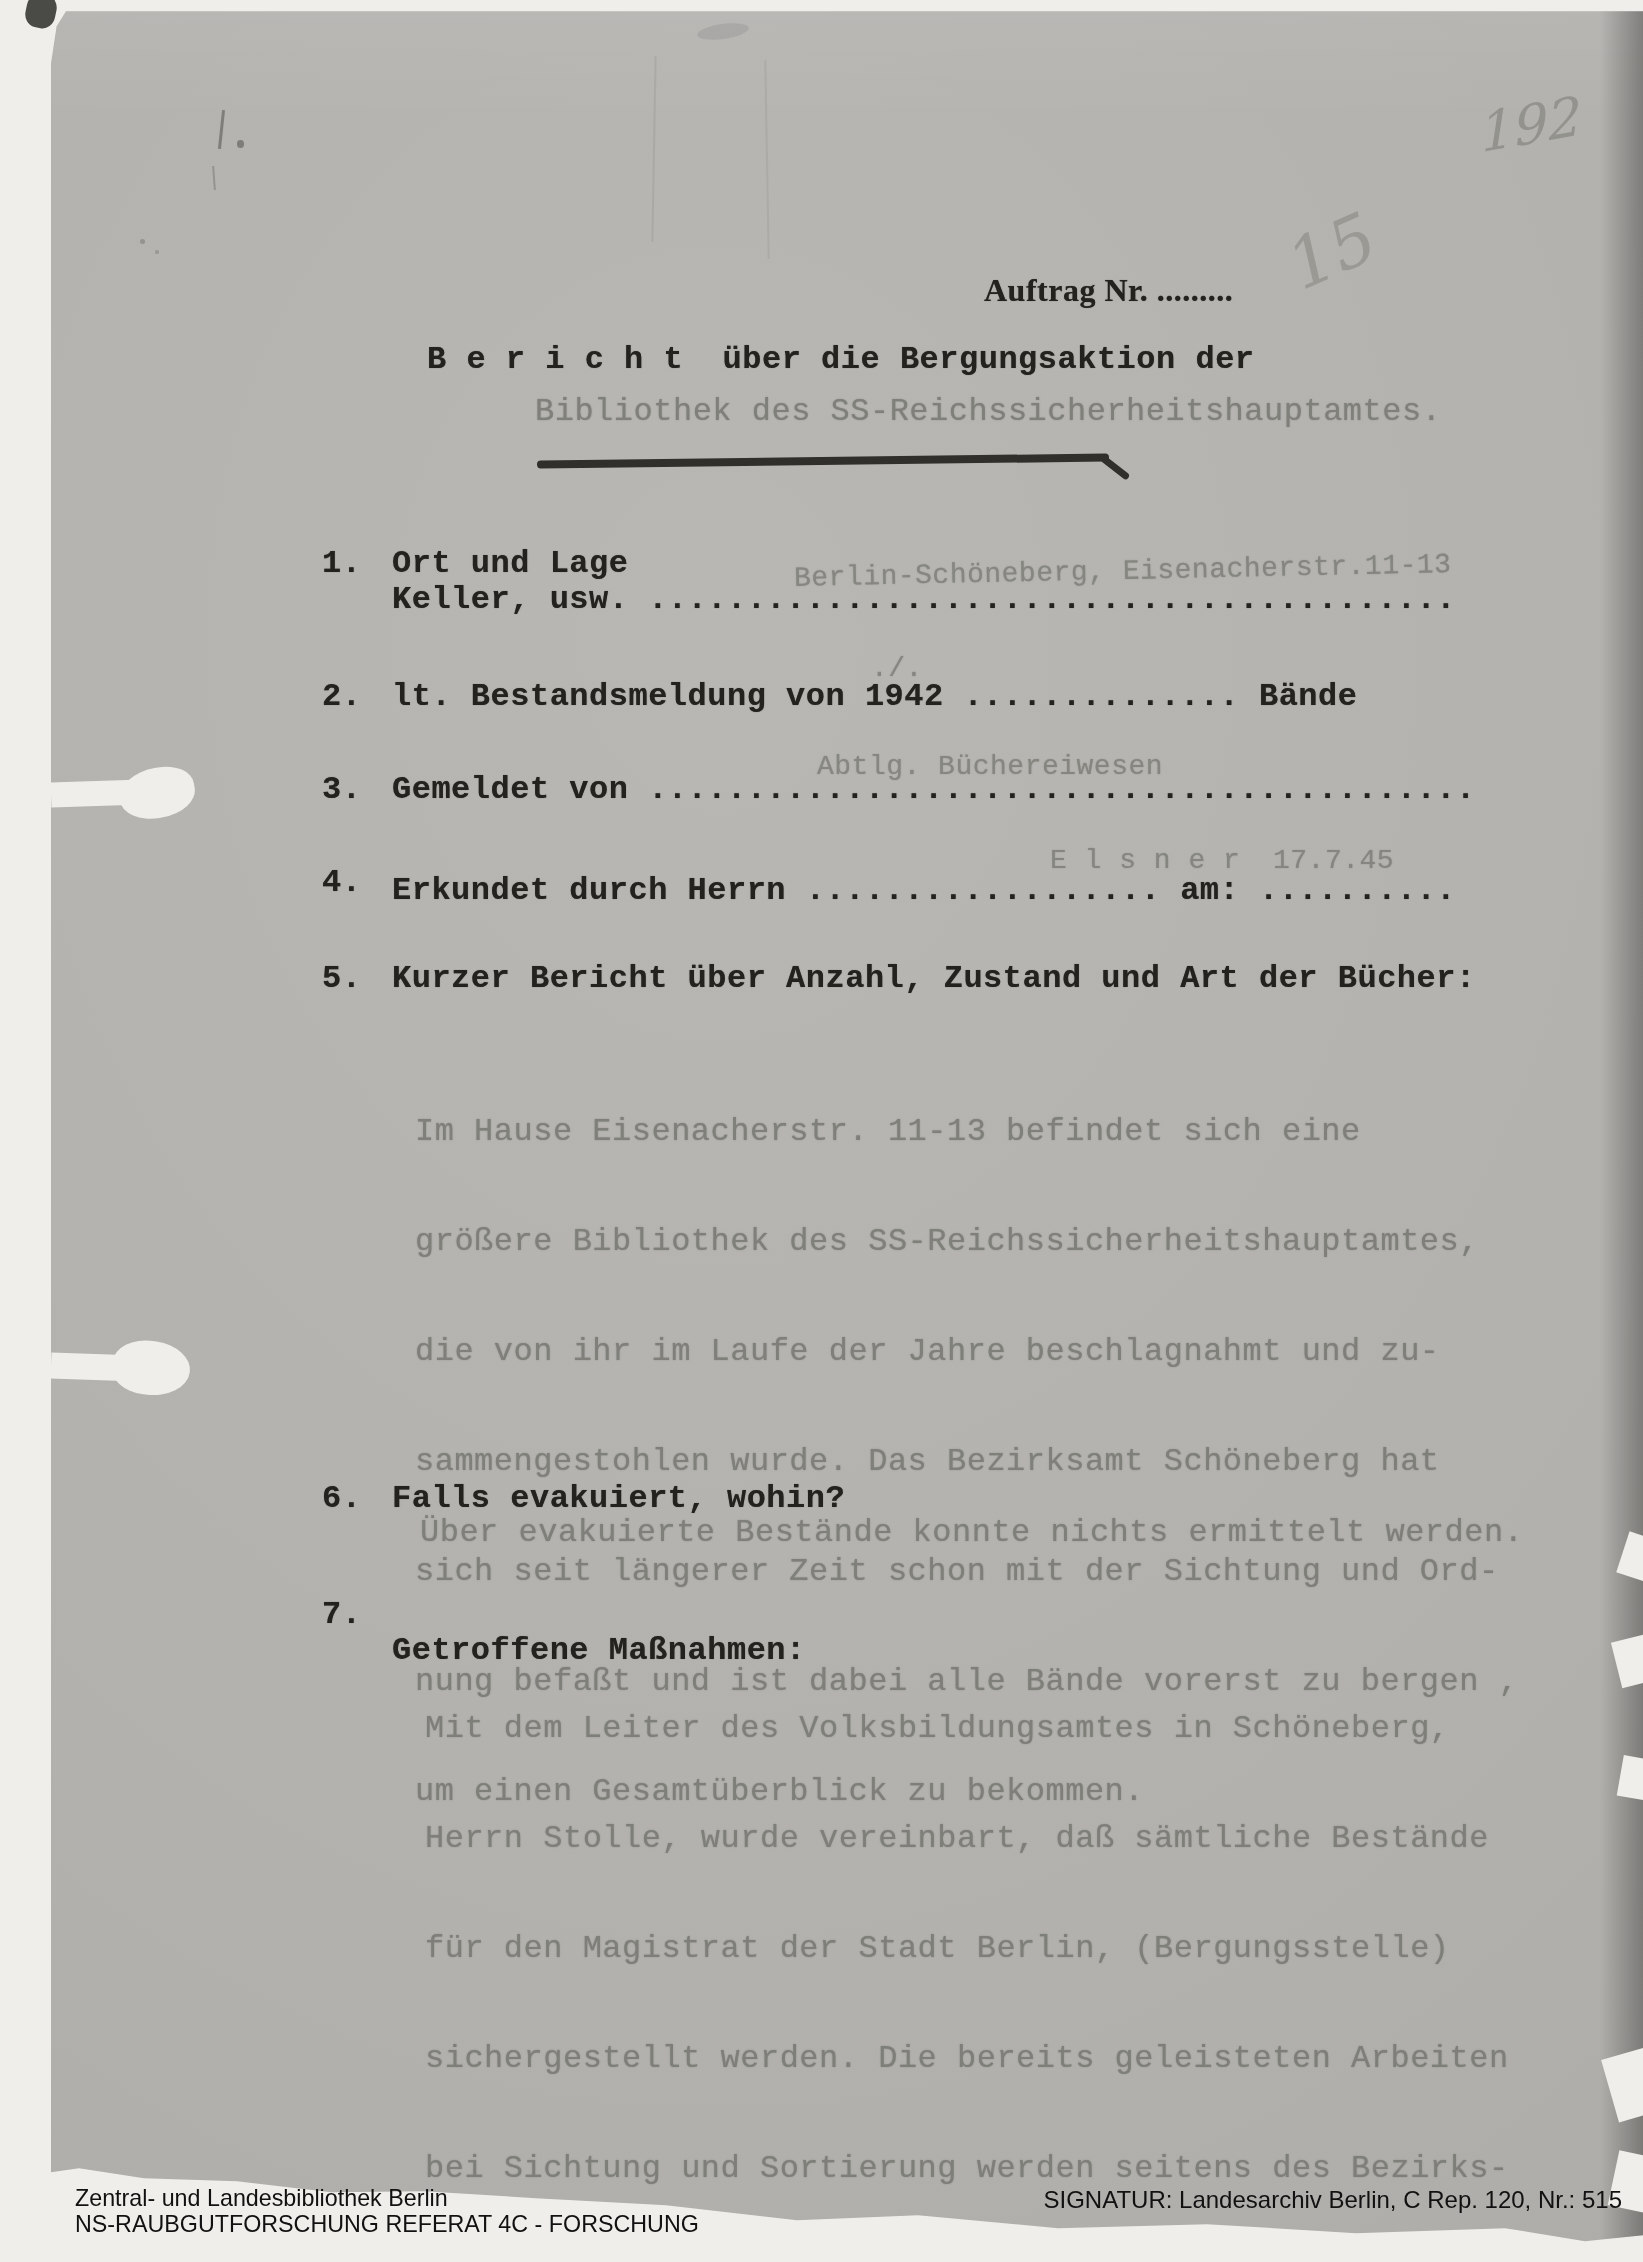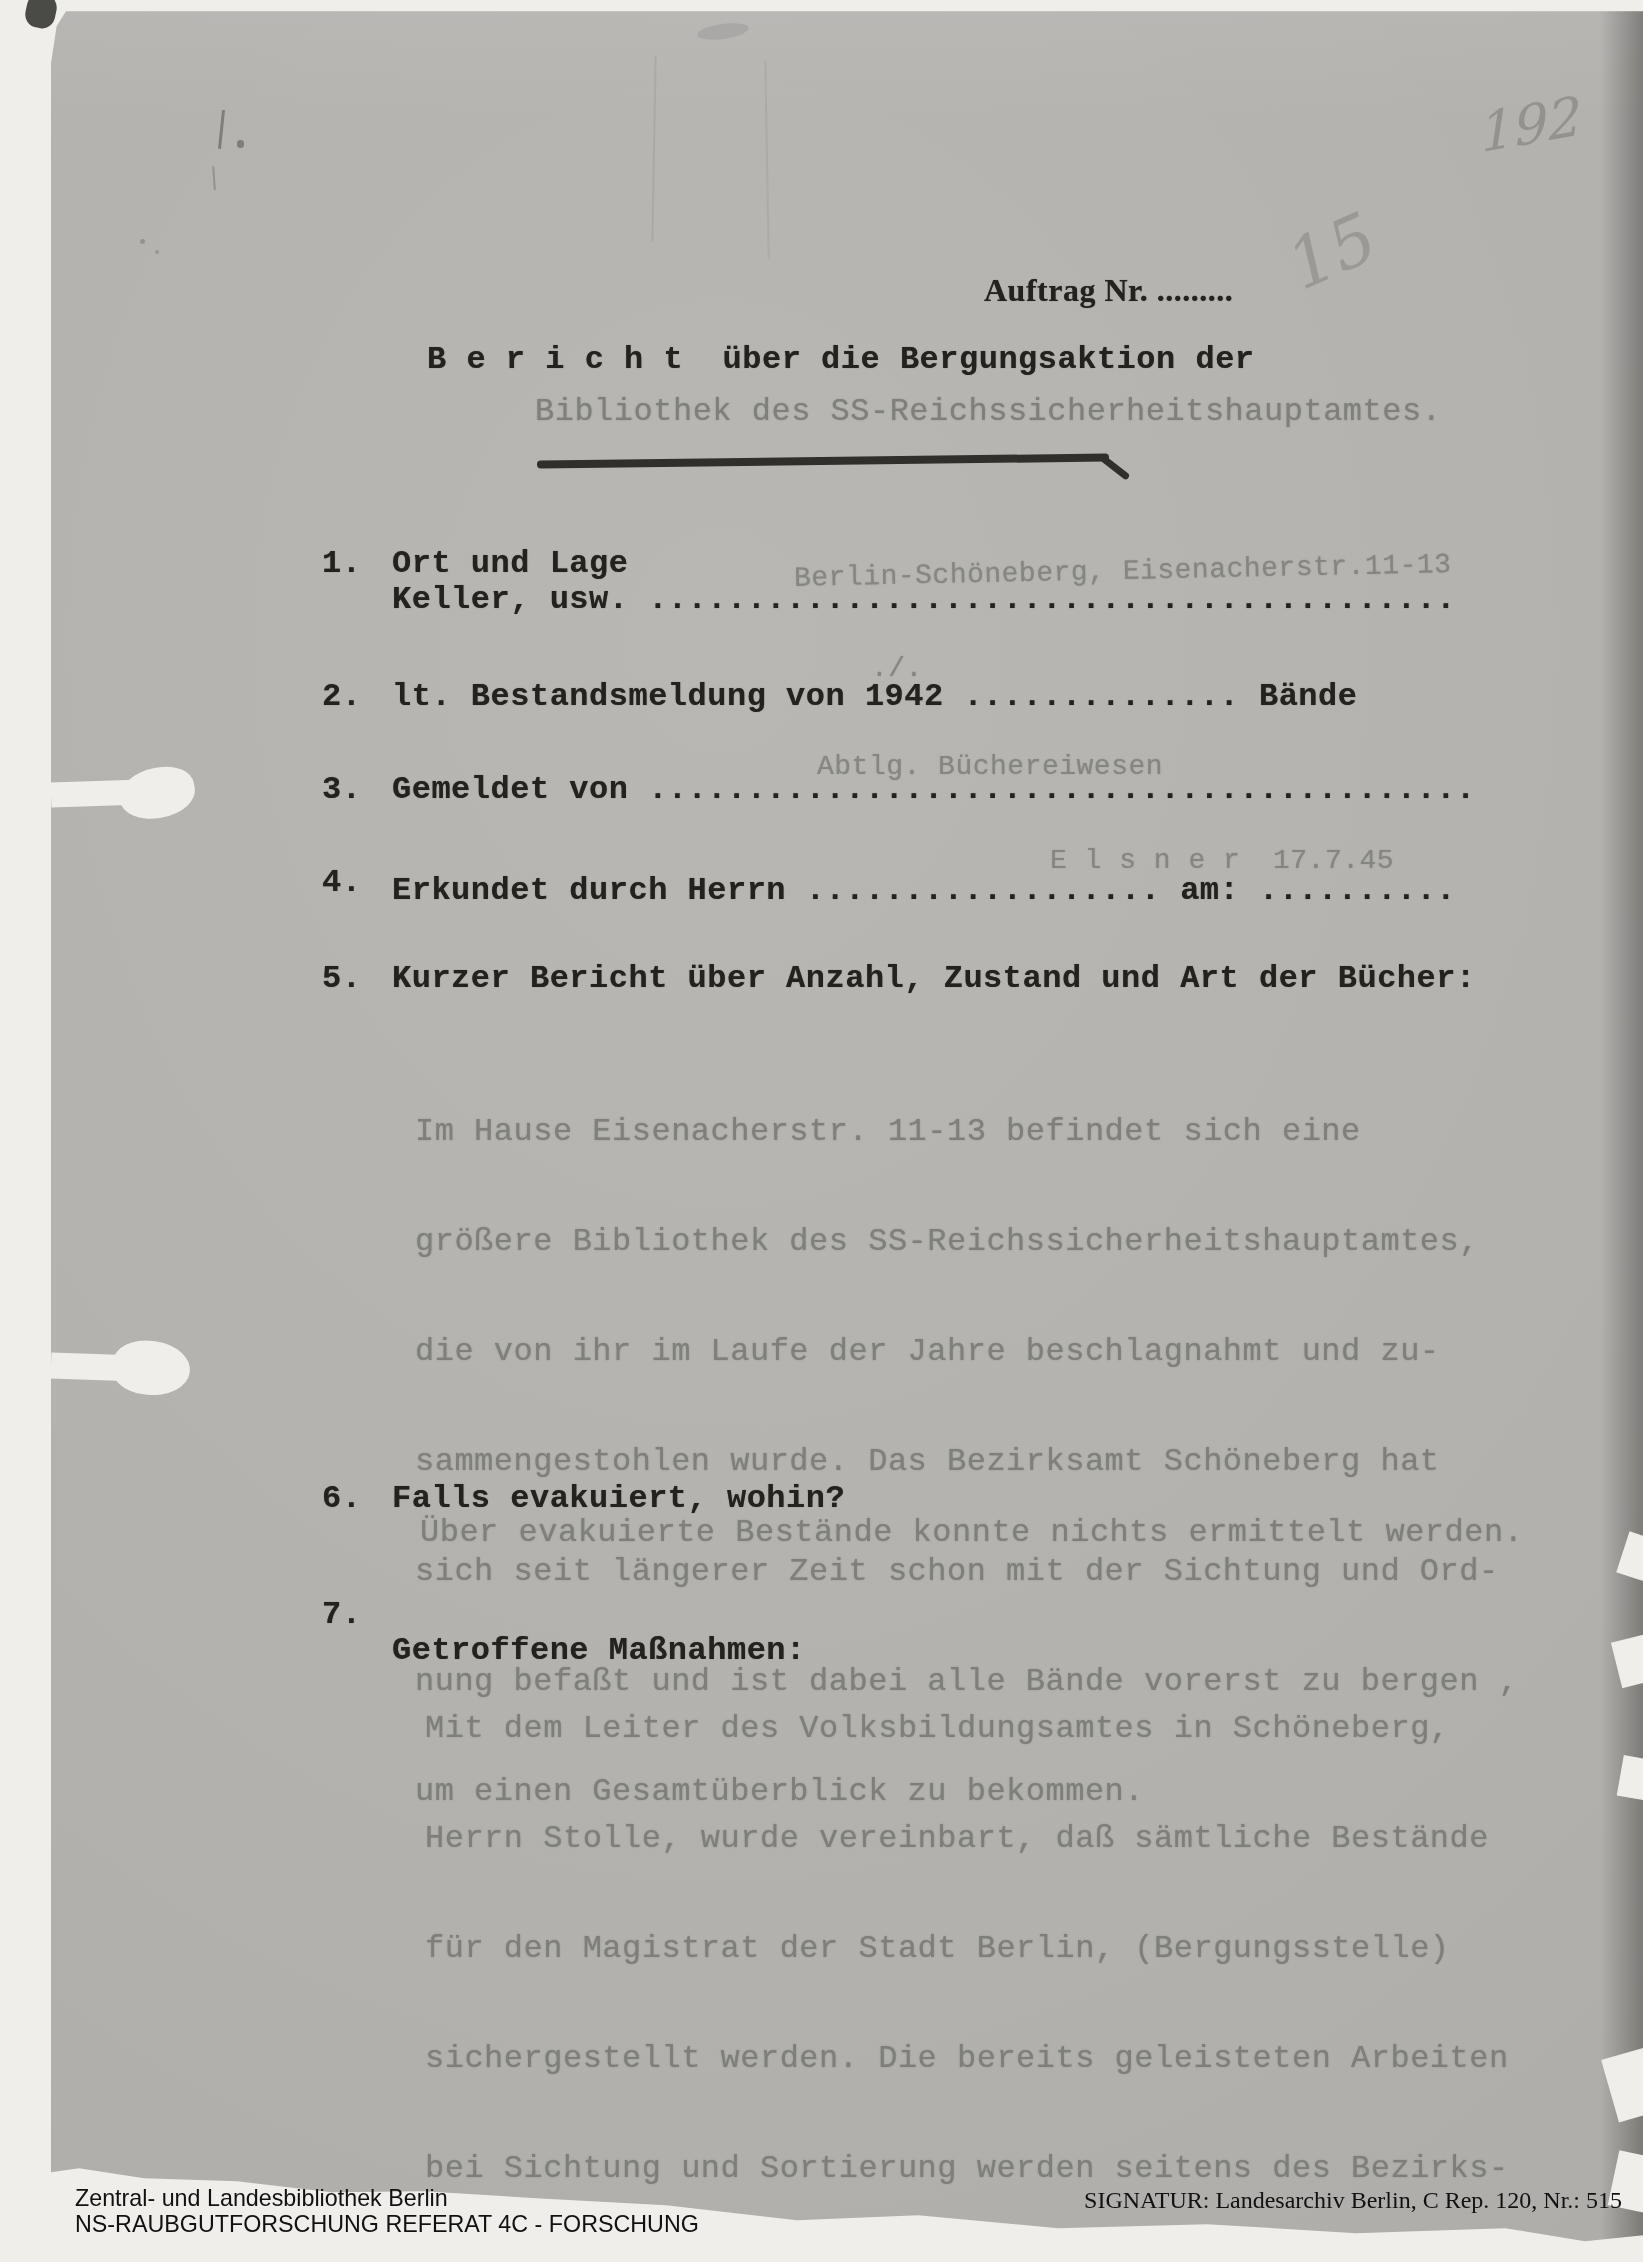--- a/index.html
+++ b/index.html
@@ -123,16 +123,16 @@
     <div>für den Magistrat der Stadt Berlin, (Bergungsstelle)</div>
     <div>sichergestellt werden. Die bereits geleisteten Arbeiten</div>
     <div>bei Sichtung und Sortierung werden seitens des Bezirks-</div>
     
     
     
   </div>
 
   <div class="footer-text" style="left:75px; top:2185px;">Zentral- und Landesbibliothek Berlin</div>
   <div class="footer-text" style="left:75px; top:2211px;">NS-RAUBGUTFORSCHUNG REFERAT 4C - FORSCHUNG</div>
-  <div class="footer-text" style="left:932px; top:2187px; width:690px; text-align:right; transform:none;font-family:Liberation Serif, serif;">SIGNATUR: Landesarchiv Berlin, C Rep. 120, Nr.: 515</div>
+  <div class="footer-text" style="left:932px; top:2187px; width:690px; text-align:right; transform:none;">SIGNATUR: Landesarchiv Berlin, C Rep. 120, Nr.: 515</div>
 
 </div>
 
 
 </body></html>

